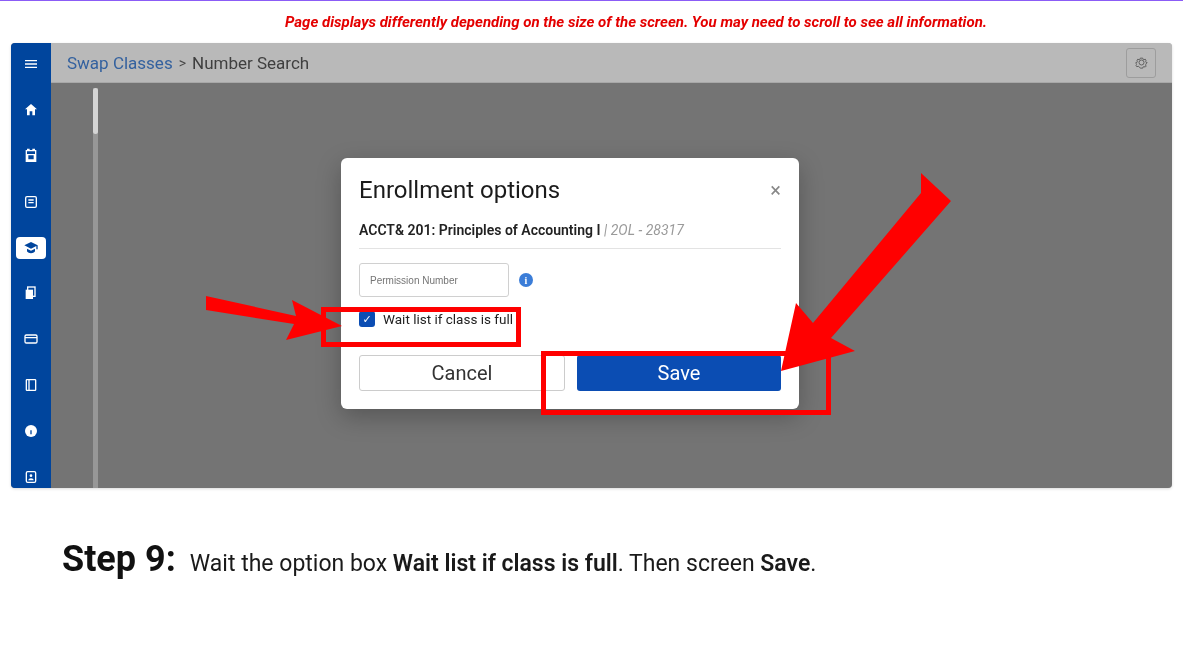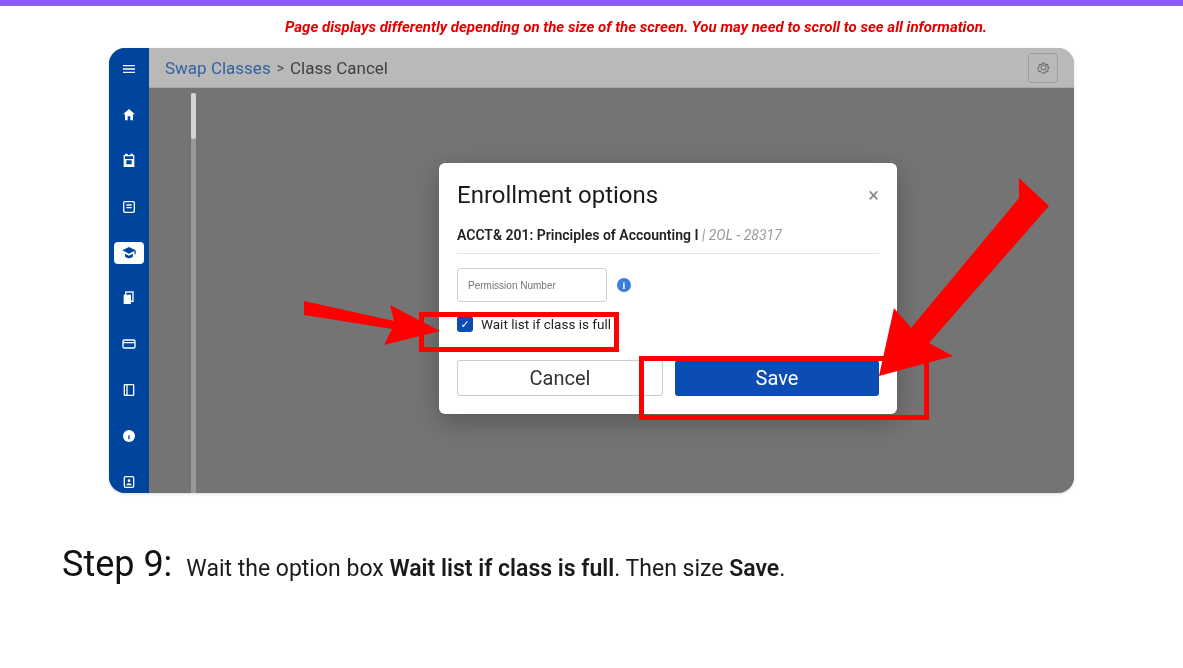--- a/index.html
+++ b/index.html
@@ -15,29 +15,29 @@
       position: relative;
       overflow: hidden;
     }
     .warning-banner {
       color: #e40000;
       font-weight: bold;
       font-style: italic;
       font-size: 15px;
       text-align: left;
       padding: 12px 0 12px 285px;
-      border-top: 6px solid #8b5cf6;
+      border-top: 1px solid #8b5cf6;
     }
     .screenshot-wrap {
       margin: 0 auto;
-      width: 965px;
+      width: 1161px;
       height: 445px;
       position: relative;
       background: #828282;
-      border-radius: 16px;
+      border-radius: 4px;
       overflow: hidden;
       box-shadow: 0 1px 3px rgba(0,0,0,0.15);
     }
     .app-frame {
       position: absolute;
       inset: 0;
       display: flex;
     }
     .sidebar {
       width: 40px;
@@ -271,21 +271,21 @@
       pointer-events: none;
     }
     .step-row {
       display: flex;
       align-items: baseline;
       gap: 14px;
       padding: 50px 0 0 62px;
     }
     .step-label {
       font-size: 36px;
-      font-weight: 400;
+      font-weight: 700;
       color: #111;
     }
     .step-text {
       font-size: 23px;
       color: #1a1a1a;
       font-weight: 400;
     }
     .step-text .bold {
       font-weight: 600;
     }
@@ -354,21 +354,21 @@
             <circle cx="12" cy="10" r="2" fill="currentColor"></circle>
             <path d="M8 17c0-2 2-3 4-3s4 1 4 3" fill="currentColor"></path>
           </svg>
       </div>
     </div>
 
     <div class="main-area">
       <div class="topbar">
         <span class="crumb-link">Swap Classes</span>
         <span class="chevron">&gt;</span>
-        <span class="crumb-current">Class Cancel</span>
+        <span class="crumb-current">Number Search</span>
         <div class="topbar-right">
           <div class="gear-btn">
             <svg viewBox="0 0 24 24">
                 <path d="M12 8a4 4 0 100 8 4 4 0 000-8zm9 4l-2-.5a7 7 0 00-.6-1.5l1-1.8-1.6-1.6-1.8 1a7 7 0 00-1.5-.6L14 5h-4l-.5 2a7 7 0 00-1.5.6l-1.8-1L4.6 8.2l1 1.8A7 7 0 005 11.5L3 12l.5 2a7 7 0 00.6 1.5l-1 1.8 1.6 1.6 1.8-1a7 7 0 001.5.6L10 21h4l.5-2a7 7 0 001.5-.6l1.8 1 1.6-1.6-1-1.8a7 7 0 00.6-1.5z" fill="none" stroke="currentColor" stroke-width="1.5"></path>
               </svg>
           </div>
         </div>
       </div>
 
       <div class="overlay-dim"></div>
@@ -408,15 +408,15 @@
 
   <svg class="red-arrow" style="top:130px;left:760px;width:180px;height:200px;" viewBox="0 0 180 200">
     <polygon points="150,0 180,28 60,165 84,178 10,198 25,130 42,150 150,20" fill="#ff0000"></polygon>
   </svg>
 
 </div>
 
 <div class="step-row">
   <span class="step-label">Step 9:</span>
   <span class="step-text">
-    <span>Wait the option box </span><span class="bold">Wait list if class is full</span><span>. Then size </span><span class="bold">Save</span><span>.</span>
+    <span>Wait the option box </span><span class="bold">Wait list if class is full</span><span>. Then screen </span><span class="bold">Save</span><span>.</span>
   </span>
 </div>
 
 </body></html>

